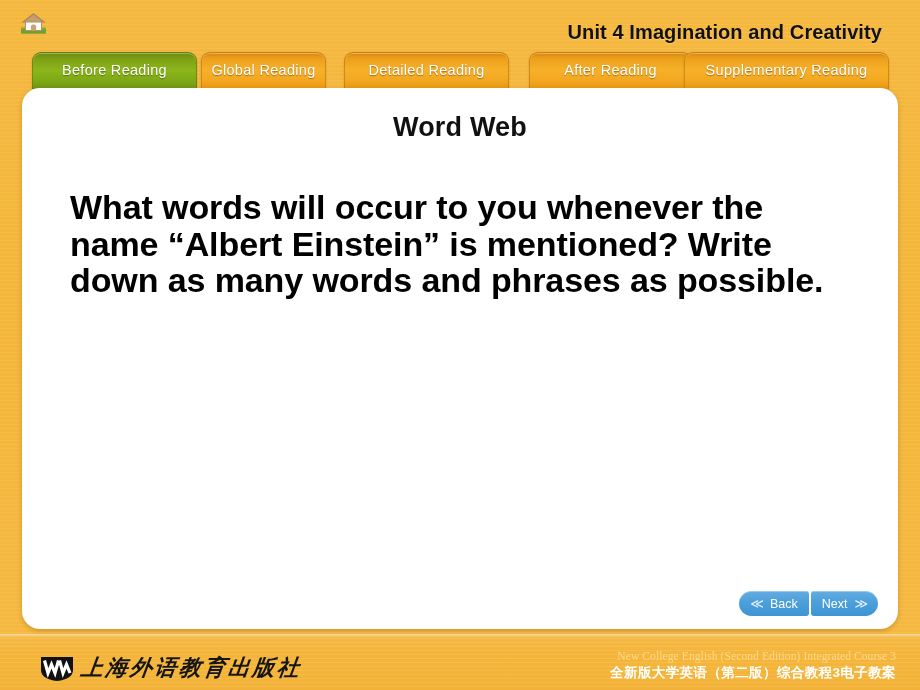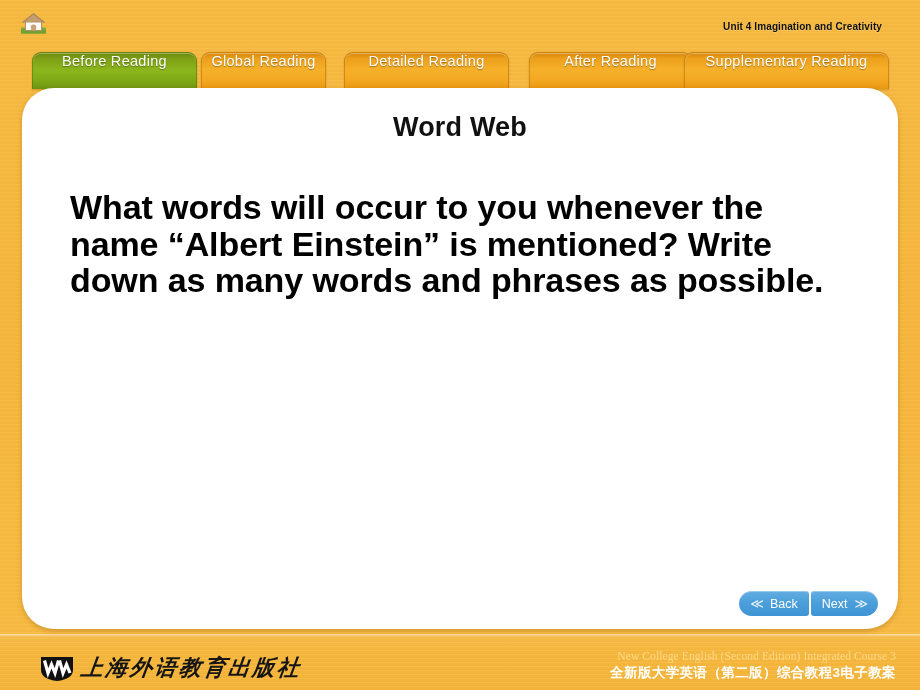--- a/index.html
+++ b/index.html
@@ -52,21 +52,21 @@
     top: 11px;
     width: 27px;
     height: 24px;
     cursor: pointer;
   }
 
   .unit-title {
     position: absolute;
     right: 38px;
     top: 21px;
-    font-size: 10px;
+    font-size: 20px;
     font-weight: bold;
     color: #111111;
     letter-spacing: 0.1px;
     white-space: nowrap;
     text-shadow: 0 1px 0 rgba(255,255,255,0.25);
   }
 
   
   .tabs {
     position: absolute;
@@ -77,21 +77,21 @@
     z-index: 4;
   }
 
   .tab {
     position: absolute;
     top: 0;
     height: 37px;
     border-radius: 9px 9px 0 0;
     box-sizing: border-box;
     display: flex;
-    align-items: flex-start;
+    align-items: center;
     justify-content: center;
     cursor: pointer;
     color: #FFFFFF;
     font-size: 14.5px;
     letter-spacing: 0.3px;
     white-space: nowrap;
     text-shadow: 0 1px 1px rgba(0,0,0,0.35);
     box-shadow: inset 0 1px 0 rgba(255,255,255,0.35),
                 0 1px 2px rgba(120,70,0,0.28);
     padding-bottom: 3px;
@@ -121,21 +121,21 @@
   }
 
   
   .panel {
     position: absolute;
     left: 22px;
     top: 88px;
     width: 876px;
     height: 541px;
     background: #FFFFFF;
-    border-radius: 32px;
+    border-radius: 18px;
     box-shadow: 0 2px 5px rgba(130,80,0,0.33);
     z-index: 5;
     overflow: hidden;
   }
 
   .panel-title {
     position: absolute;
     top: 24px;
     left: 0;
     width: 876px;

